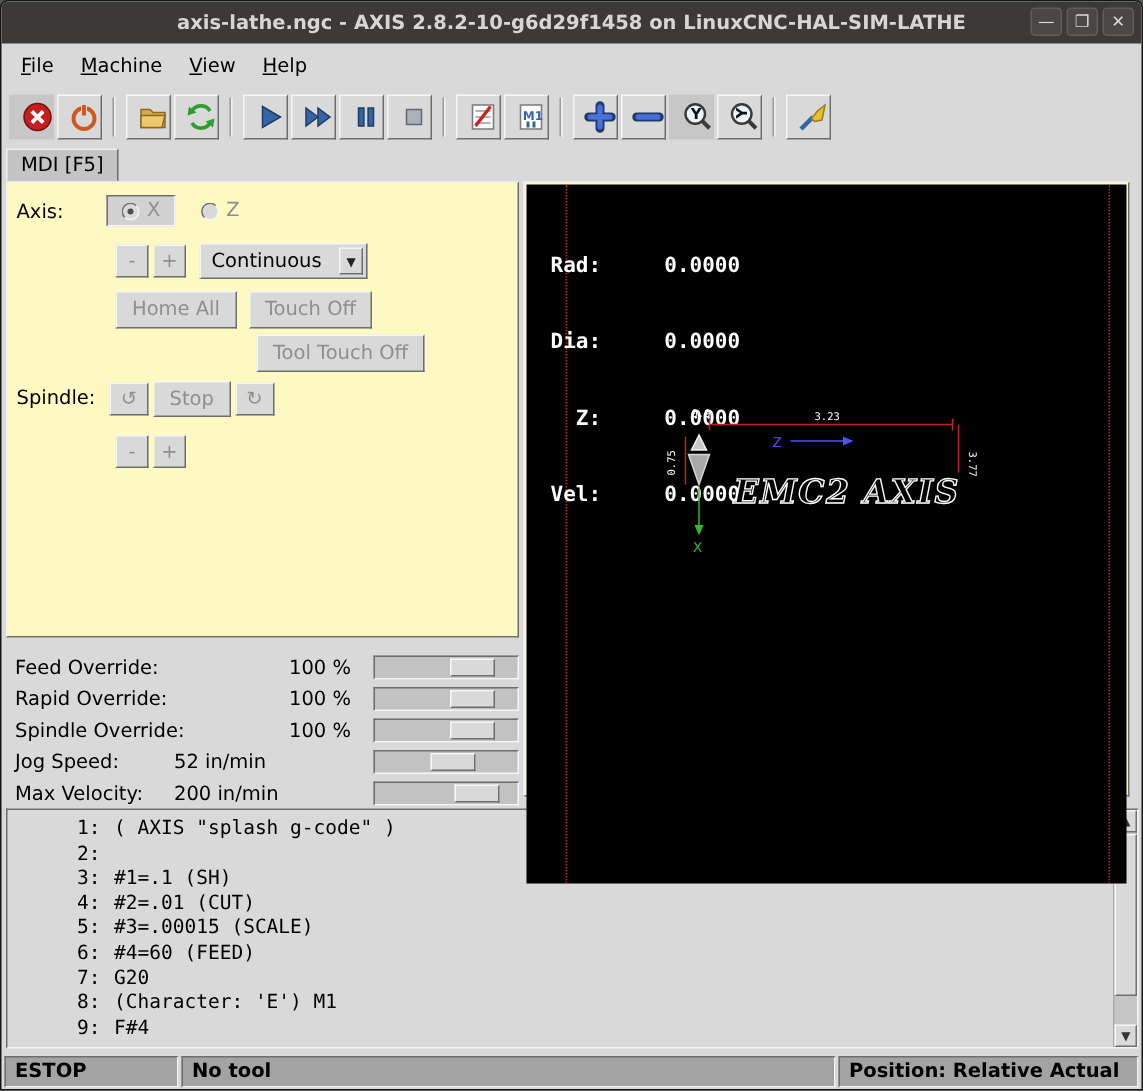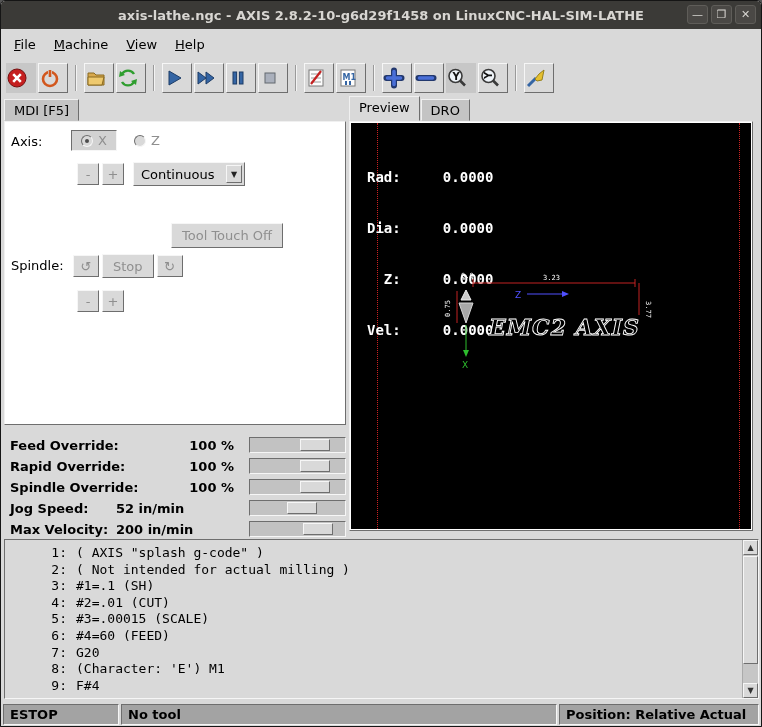--- a/index.html
+++ b/index.html
@@ -21,33 +21,33 @@
 
   
   .menubar { position:absolute; left:0; top:28px; width:100%; height:30px; display:flex;
              align-items:center; padding-left:4px; }
   .menu-item { display:inline-block; padding:4px 9px; }
   .menu-item::first-letter { text-decoration:underline; }
 
   
   .toolbar { position:absolute; left:0; top:58px; width:100%; height:37px; display:flex;
              align-items:center; padding-left:5px; gap:2px; }
-  .tbtn { width:30px; height:30px; display:flex; align-items:center; justify-content:flex-start; }
+  .tbtn { width:30px; height:30px; display:flex; align-items:center; justify-content:flex-end; }
   .tbtn.pressed { border-color:#6e6e6e #f6f6f6 #f6f6f6 #6e6e6e; background:#c7c7c7; }
   .tsep { width:2px; height:26px; margin:0 5px; border-left:1px solid #9a9a9a; border-right:1px solid #f3f3f3; }
 
   
   .tabrow { position:absolute; top:96px; height:24px; display:flex; align-items:flex-end; }
   .tabrow.left  { left:3px; }
   .tabrow.right { left:348px; }
   .tab { padding:3px 9px 4px 9px; border:1px solid; border-color:#f0f0f0 #6e6e6e transparent #f0f0f0;
          background:#c4c4c4; height:22px; margin-right:1px; }
   .tab.active { background:#d9d9d9; height:25px; position:relative; z-index:3; }
   .notebook { position:absolute; border:1px solid; border-color:#f0f0f0 #6e6e6e #6e6e6e #f0f0f0;
-              background:#ffffff; z-index:2; }
+              background:#fef9c3; z-index:2; }
   #nb-left  { left:3px;  top:120px; width:342px; height:304px; }
   #nb-right { left:348px; top:120px; width:404px; height:410px; }
 
   
   .lbl { font-size:13px; color:#000; }
   .dis { color:#8f8f8f; }
   .mcrow { position:absolute; display:flex; align-items:center; }
   .radio { width:12px; height:12px; border-radius:50%; border:1px solid;
            border-color:#6e6e6e #f6f6f6 #f6f6f6 #6e6e6e; background:#d9d9d9; position:relative; }
   .radio.sel::after { content:""; position:absolute; left:3px; top:3px; width:4px; height:4px;
@@ -58,32 +58,32 @@
   .sqbtn { width:22px; height:22px; display:flex; align-items:center; justify-content:center;
            font-size:13px; }
   .pbtn { height:25px; padding:0 10px; display:flex; align-items:center; justify-content:center; }
   .combo { width:112px; height:24px; display:flex; align-items:center; padding-left:7px; position:relative; }
   .combo .arrowbox { position:absolute; right:2px; top:2px; bottom:2px; width:16px;
                      border:1px solid; border-color:#f6f6f6 #6e6e6e #6e6e6e #f6f6f6;
                      display:flex; align-items:center; justify-content:center; font-size:8px; color:#222; }
 
   
   .sliders { position:absolute; left:3px; top:428px; width:342px; height:104px; }
-  .srow { position:absolute; left:0; width:100%; height:21px;font-weight:bold; }
+  .srow { position:absolute; left:0; width:100%; height:21px; }
   .srow .lbl  { position:absolute; left:6px; top:3px; }
   .srow .val-o { position:absolute; right:112px; top:3px; text-align:right; }
   .srow .val-s { position:absolute; left:112px; top:3px; }
   .trough { position:absolute; right:0; top:2px; width:97px; height:16px;
             border:1px solid; border-color:#6e6e6e #f6f6f6 #f6f6f6 #6e6e6e; background:#c2c2c2; }
   .thumb  { position:absolute; top:1px; bottom:1px; width:30px;
             border:1px solid; border-color:#f6f6f6 #6e6e6e #6e6e6e #f6f6f6; background:#d9d9d9;
             left:calc((100% - 32px) * var(--p) / 100); }
 
   
-  .preview { position:absolute; left:1px; top:1px; width:400px; height:406px; background:#000; overflow:hidden; }
+  .preview { position:absolute; left:1px; top:1px; width:400px; height:466px; background:#000; overflow:hidden; }
   .dro { position:absolute; left:16px; top:12px; font:bold 14px "DejaVu Sans Mono", monospace;
          color:#fff; line-height:17px; white-space:pre; }
   .limit { position:absolute; top:0; bottom:0; width:0; border-left:1px dotted #cc2222; }
   .splash { position:absolute; left:92px; top:148px; width:230px; height:110px; }
   .logo { font:italic bold 22px "DejaVu Serif", serif; fill:#000; stroke:#fff; stroke-width:0.9px; letter-spacing:1px; }
   .dim  { fill:#fff; font:7px "DejaVu Sans Mono", monospace; }
 
   
   .gcode { position:absolute; left:3px; top:538px; width:755px; height:160px;
            border:1px solid; border-color:#6e6e6e #f6f6f6 #f6f6f6 #6e6e6e; background:#d9d9d9;
@@ -253,20 +253,24 @@
       </div>
     </div>
     <div class="mcrow" style="left:72px; top:40px; gap:3px;">
       <div class="sqbtn up dis">-</div>
       <div class="sqbtn up dis">+</div>
       <div class="combo up" style="margin-left:6px;">
         <span>Continuous</span>
         <span class="arrowbox">▼</span>
       </div>
     </div>
+    <div class="mcrow" style="left:72px; top:72px; gap:8px;">
+      <div class="pbtn up dis">Home All</div>
+      <div class="pbtn up dis">Touch Off</div>
+    </div>
     <div class="mcrow" style="left:166px; top:101px;">
       <div class="pbtn up dis">Tool Touch Off</div>
     </div>
     <div class="mcrow" style="left:6px; top:136px;">
       <span class="lbl">Spindle:</span>
     </div>
     <div class="mcrow" style="left:68px; top:132px; gap:3px;">
       <div class="sqbtn up dis" style="width:26px;">
         <span>↺</span>
       </div>
@@ -312,24 +316,20 @@
     </div>
     <div class="srow" style="top:90px;">
       <span class="lbl">Max Velocity:</span>
       <span class="val-s">200 in/min</span>
       <div class="trough">
           <div class="thumb" style="--p: 84;"></div>
         </div>
     </div>
   </div>
 
-  <div class="tabrow right">
-    <div class="tab active">Preview</div>
-    <div class="tab">DRO</div>
-  </div>
 
   <div class="notebook" id="nb-right">
     <div class="preview">
       <div class="limit" style="left:26px;"></div>
       <div class="limit" style="left:388px;"></div>
       <div class="dro">
         <div>Rad:     0.0000</div>
         <div>Dia:     0.0000</div>
         <div>  Z:     0.0000</div>
         <div>Vel:     0.0000</div>
@@ -360,21 +360,20 @@
   </div>
 
   <div class="gcode">
     <div class="glist">
       <div class="gline">
           <span class="num">1:</span>
           <span class="txt">( AXIS "splash g-code" )</span>
         </div>
       <div class="gline">
           <span class="num">2:</span>
-          <span class="txt">( Not intended for actual milling )</span>
         </div>
       <div class="gline">
           <span class="num">3:</span>
           <span class="txt">#1=.1 (SH)</span>
         </div>
       <div class="gline">
           <span class="num">4:</span>
           <span class="txt">#2=.01 (CUT)</span>
         </div>
       <div class="gline">

